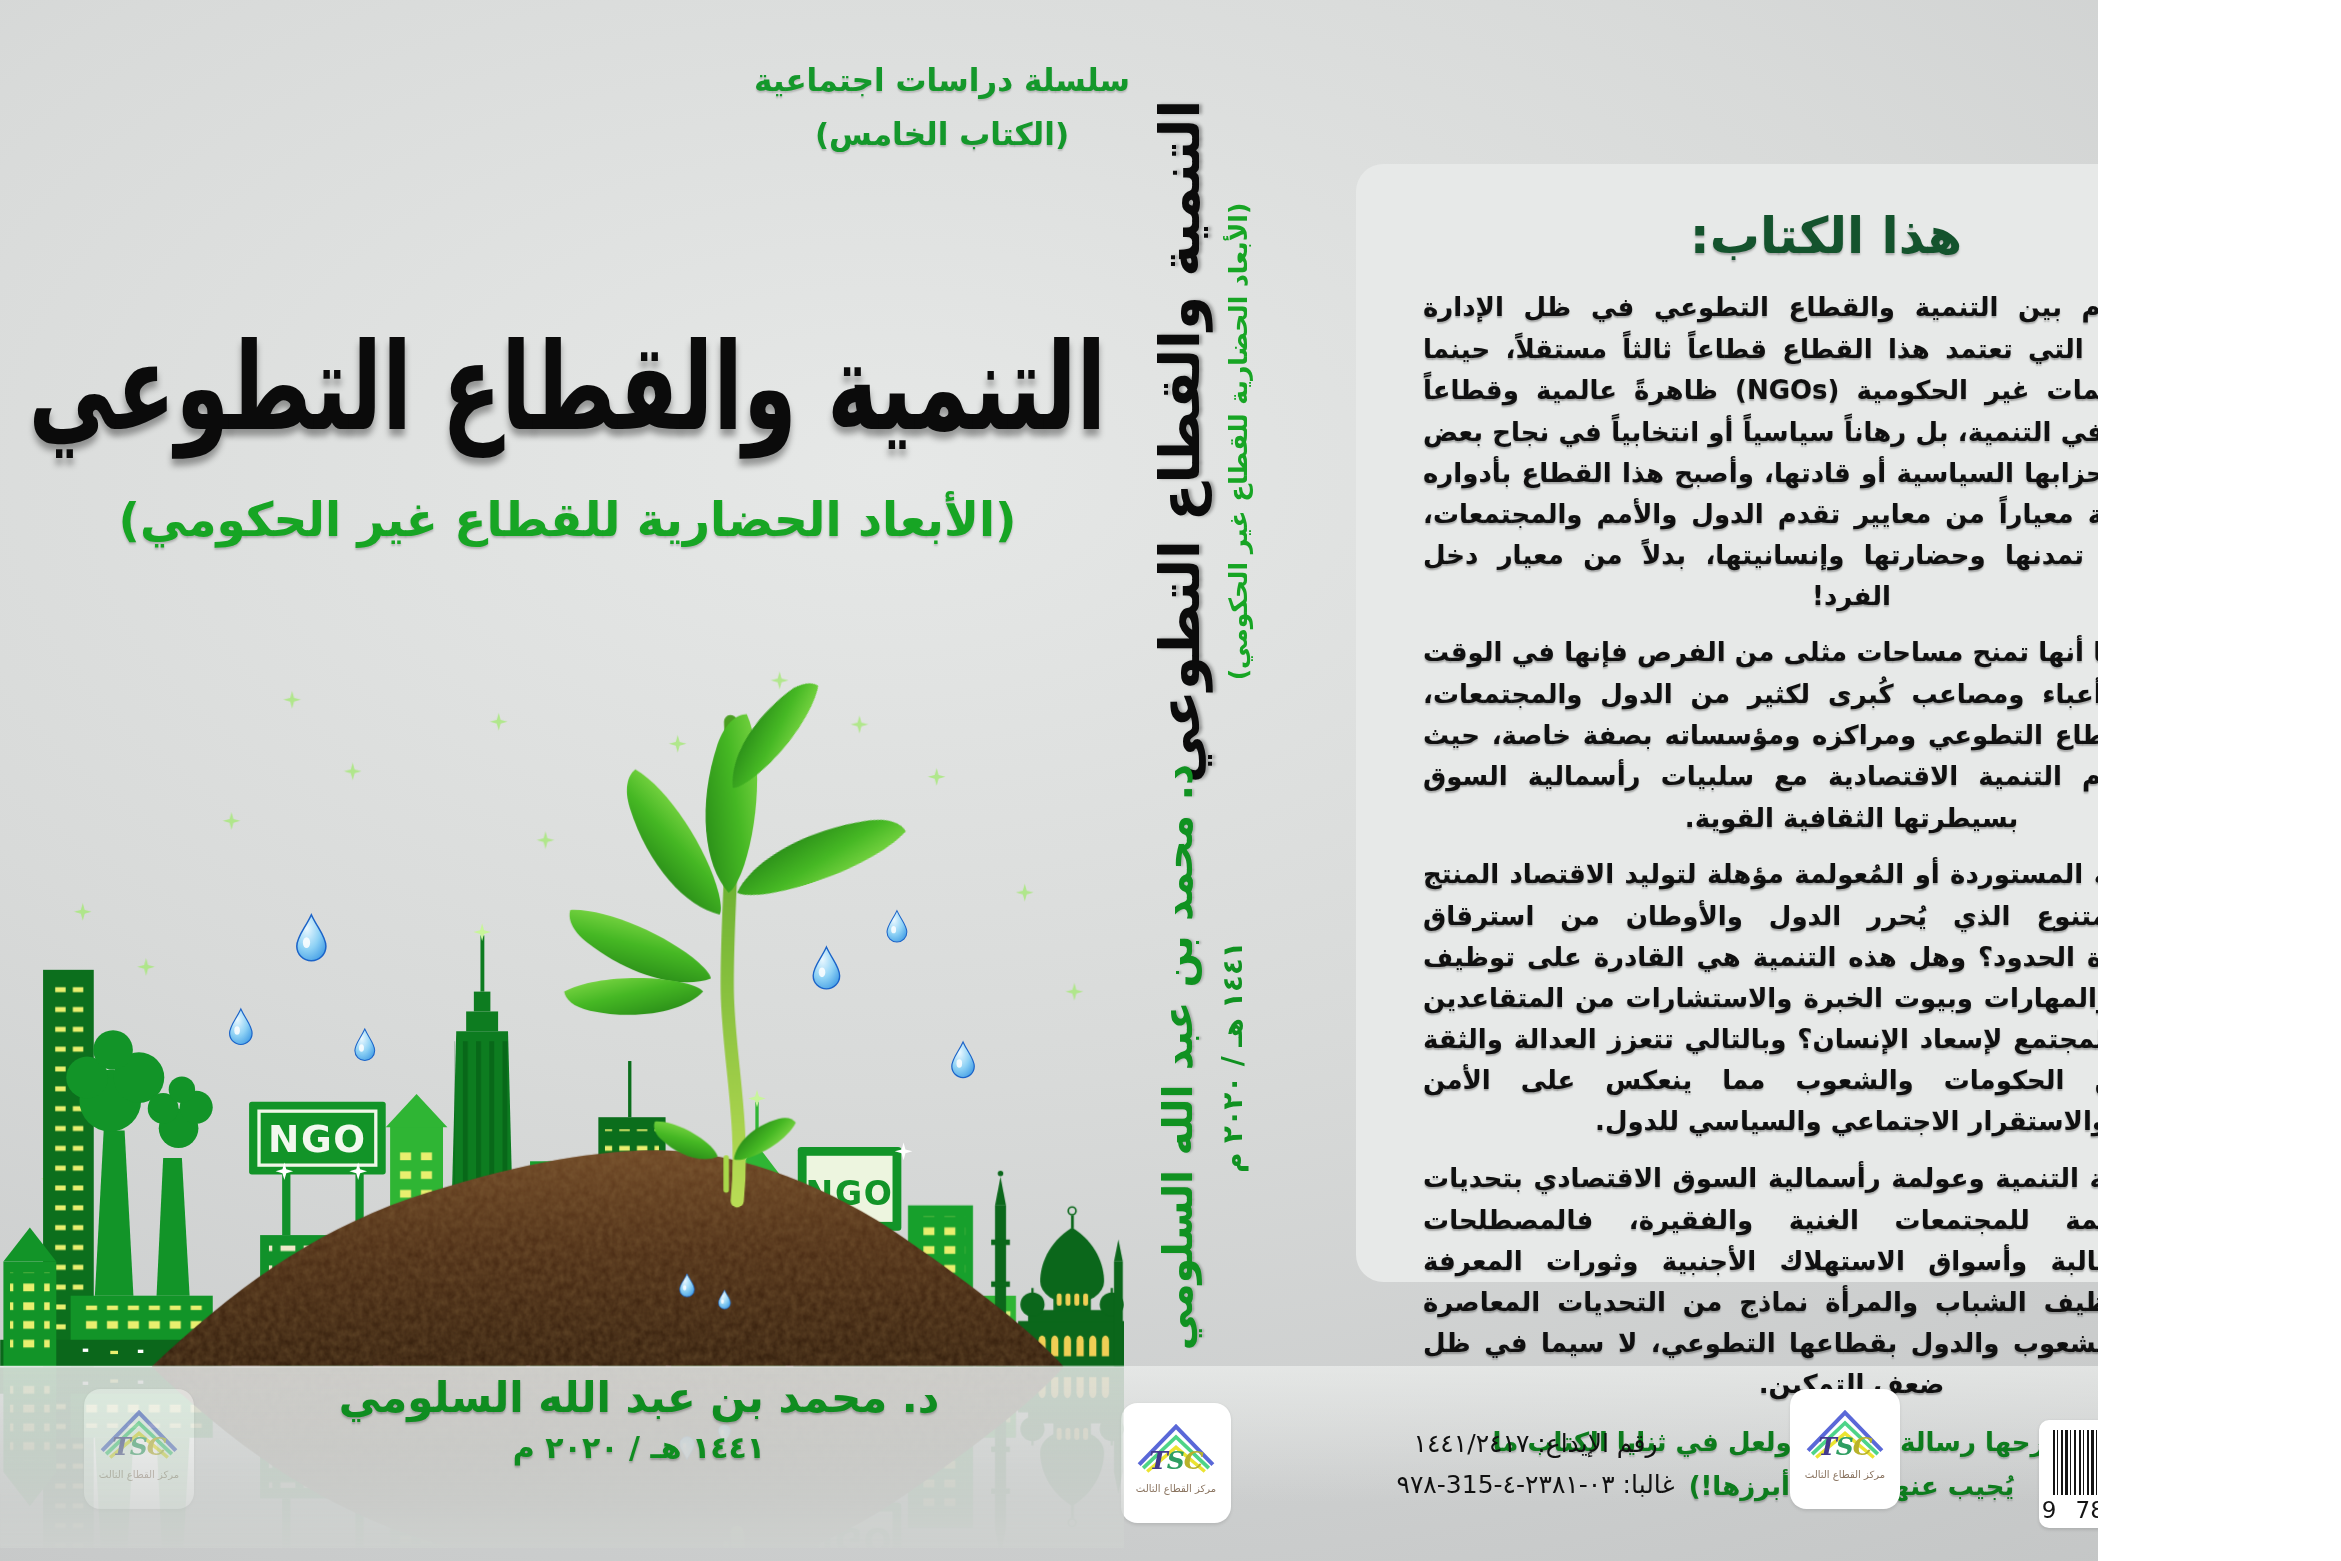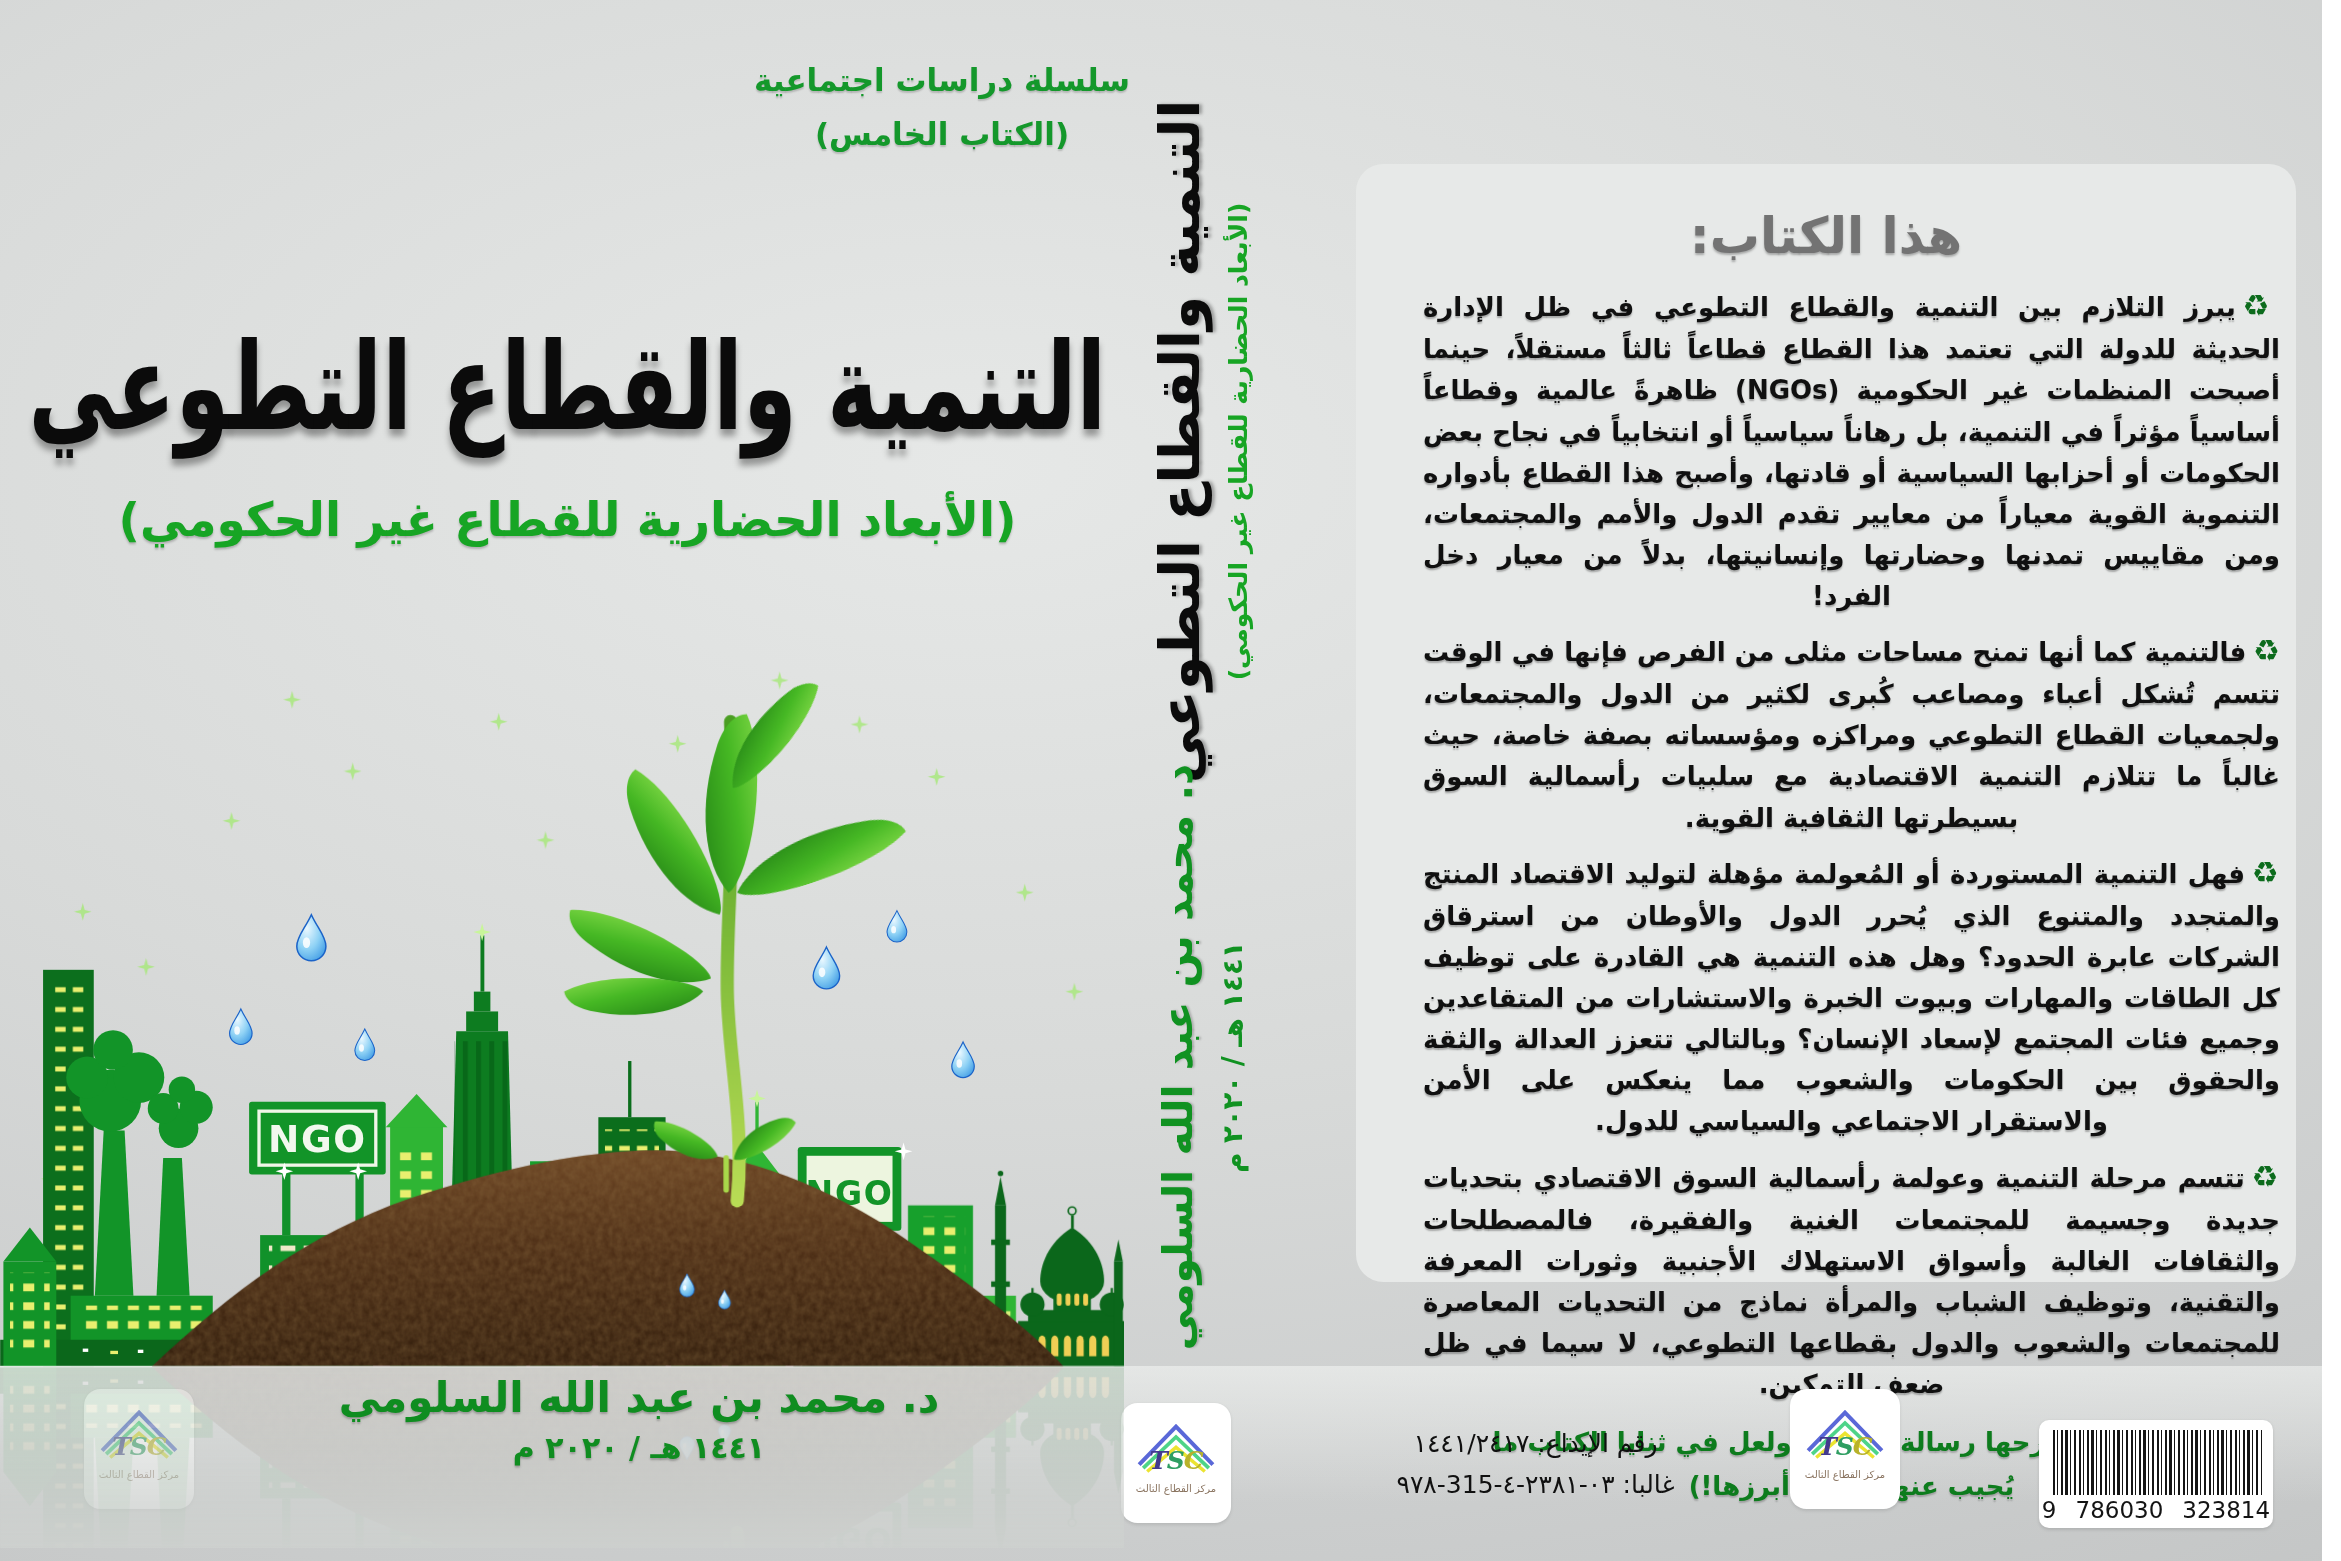--- a/index.html
+++ b/index.html
@@ -1,17 +1,17 @@
 <!DOCTYPE html>
 <html lang="ar" style="font-size:8.8px"><head>
 <meta charset="utf-8">
 <style>
   html,body{margin:0;padding:0;width:2342px;height:1562px;overflow:hidden;
     font-family:"DejaVu Sans",sans-serif;}
-  #jacket{position:relative;width:2322px;height:1562px;overflow:hidden;
+  #jacket{position:relative;width:2098px;height:1562px;overflow:hidden;
     background:
       radial-gradient(ellipse 125% 95% at 42% 30%, #e6e8e7 0%, #d8dad9 42%, #cbcdcd 72%, #bfc1c1 100%);}
   
   .floor{position:absolute;left:0;top:1366px;width:2342px;height:196px;
     background:linear-gradient(180deg, rgba(246,248,246,.55), rgba(246,248,246,0) 70%);}
   
   .series{position:absolute;left:749px;top:53px;width:386px;text-align:center;
     font-size:31px;font-weight:bold;color:#14982b;line-height:1.75;
     text-shadow:0 1.7px 1.7px rgba(0,0,0,.18);}
   .title-wrap{position:absolute;left:16.5px;top:340px;width:1102px;text-align:center;}
@@ -31,21 +31,21 @@
   .rot{transform:rotate(-90deg);white-space:nowrap;text-align:center;}
   .sp-title{font-size:55px;font-weight:bold;color:#0b0b0b;letter-spacing:-0.6px;
     text-shadow:0 2.8px 3.3px rgba(0,0,0,.3);}
   .sp-sub{margin-top:12px;font-size:25px;font-weight:bold;color:#17a524;}
   .sp-author{font-size:41px;font-weight:bold;color:#109221;text-shadow:0 1.7px 2.2px rgba(0,0,0,.2);}
   .sp-year{margin-top:14.3px;font-size:27.5px;font-weight:bold;color:#109221;letter-spacing:1.7px;}
   
   .panel{position:absolute;left:1356px;top:164px;width:940px;height:1118px;
     background:#e7e9e8;border-radius:27.5px;}
   .back-heading{position:absolute;top:43px;left:0;width:100%;text-align:center;
-    font-size:50px;font-weight:bold;color:#737373;text-shadow:0 2.2px 2.2px rgba(0,0,0,.28);}
+    font-size:50px;font-weight:bold;color:#14532d;text-shadow:0 2.2px 2.2px rgba(0,0,0,.28);}
   .back-body{position:absolute;top:118px;right:16px;left:31px;direction:rtl;margin-left:36px;}
   .para{font-size:26px;font-weight:bold;color:#101010;line-height:1.58;
     text-align:justify;text-align-last:center;margin:0 0 10px 0;
     text-shadow:0 1.7px 1.7px rgba(0,0,0,.28);}
   .bullet{color:#0c6b1c;font-size:30px;margin-left:6.6px;text-shadow:none;}
   .closing{margin-top:14.3px;padding:0 39px;font-size:26px;font-weight:bold;color:#0d7c1d;
     line-height:1.7;text-align:center;text-align-last:center;text-shadow:0 1.7px 1.7px rgba(0,0,0,.22);}
   .imprint{position:absolute;left:1326px;top:1424px;width:419px;direction:rtl;text-align:center;
     font-size:25px;font-weight:normal;color:#101010;line-height:1.62;}
   .imprint .num{direction:ltr;unicode-bidi:isolate;display:inline-block;}

